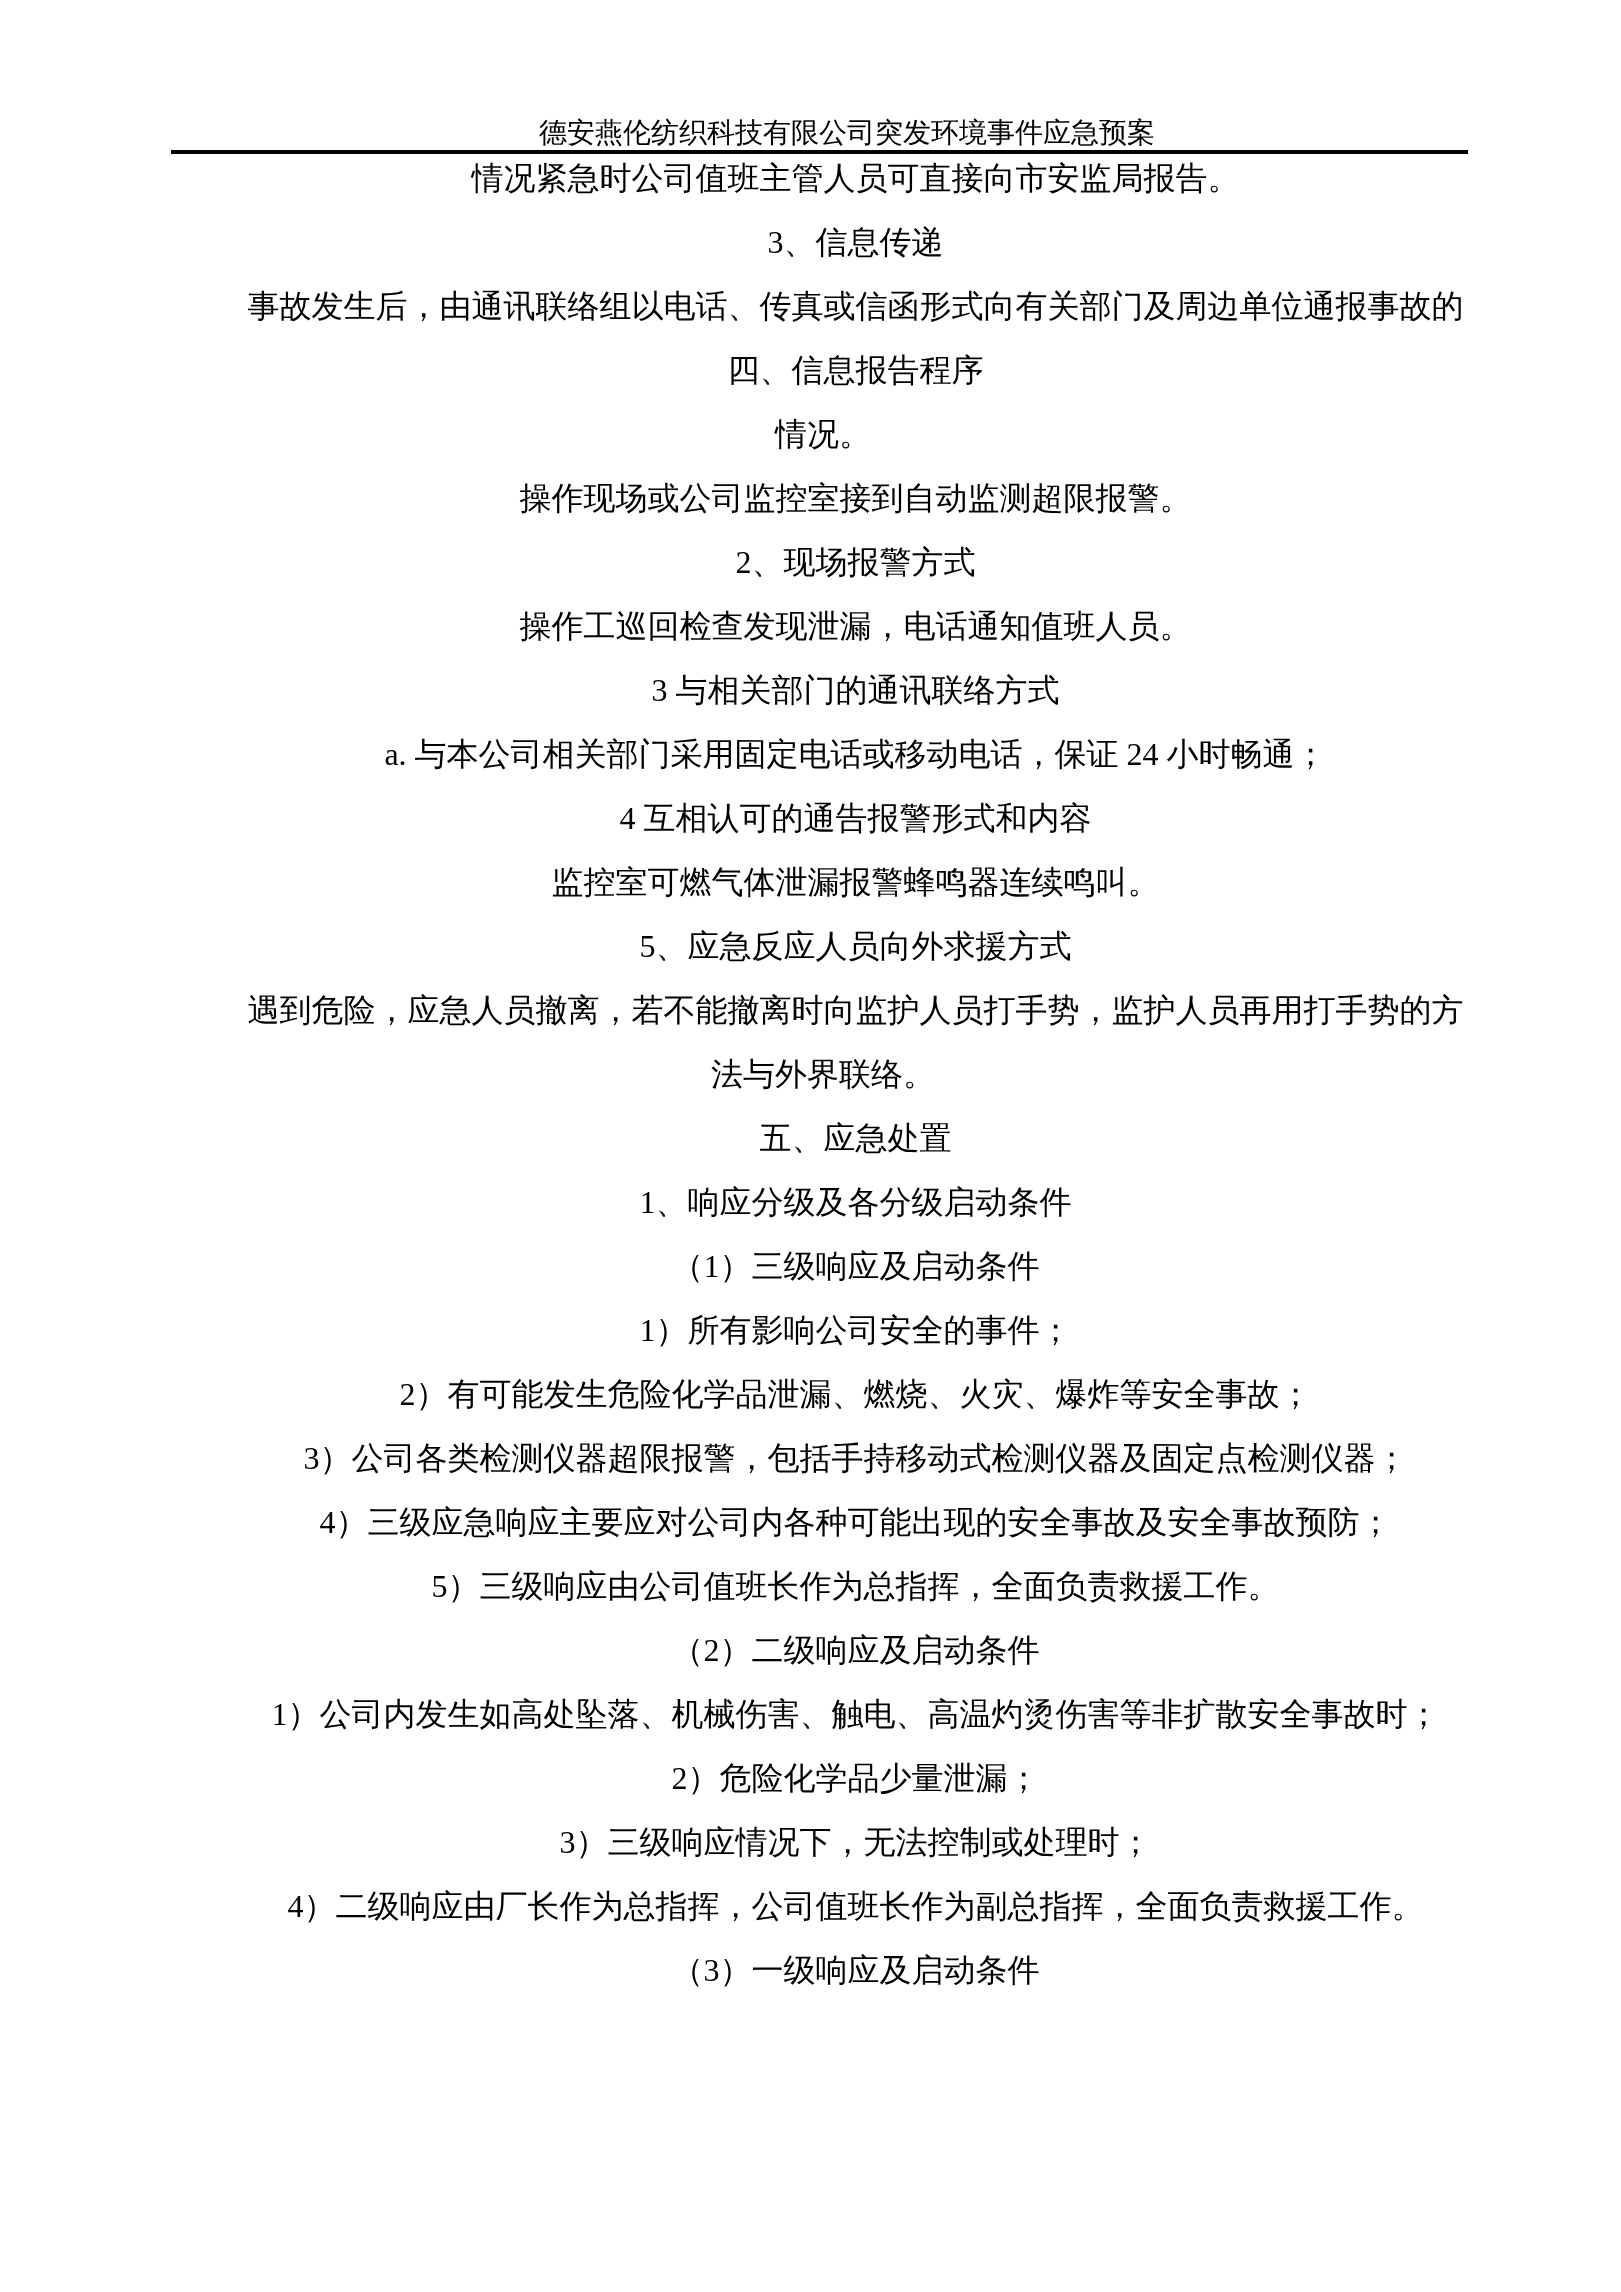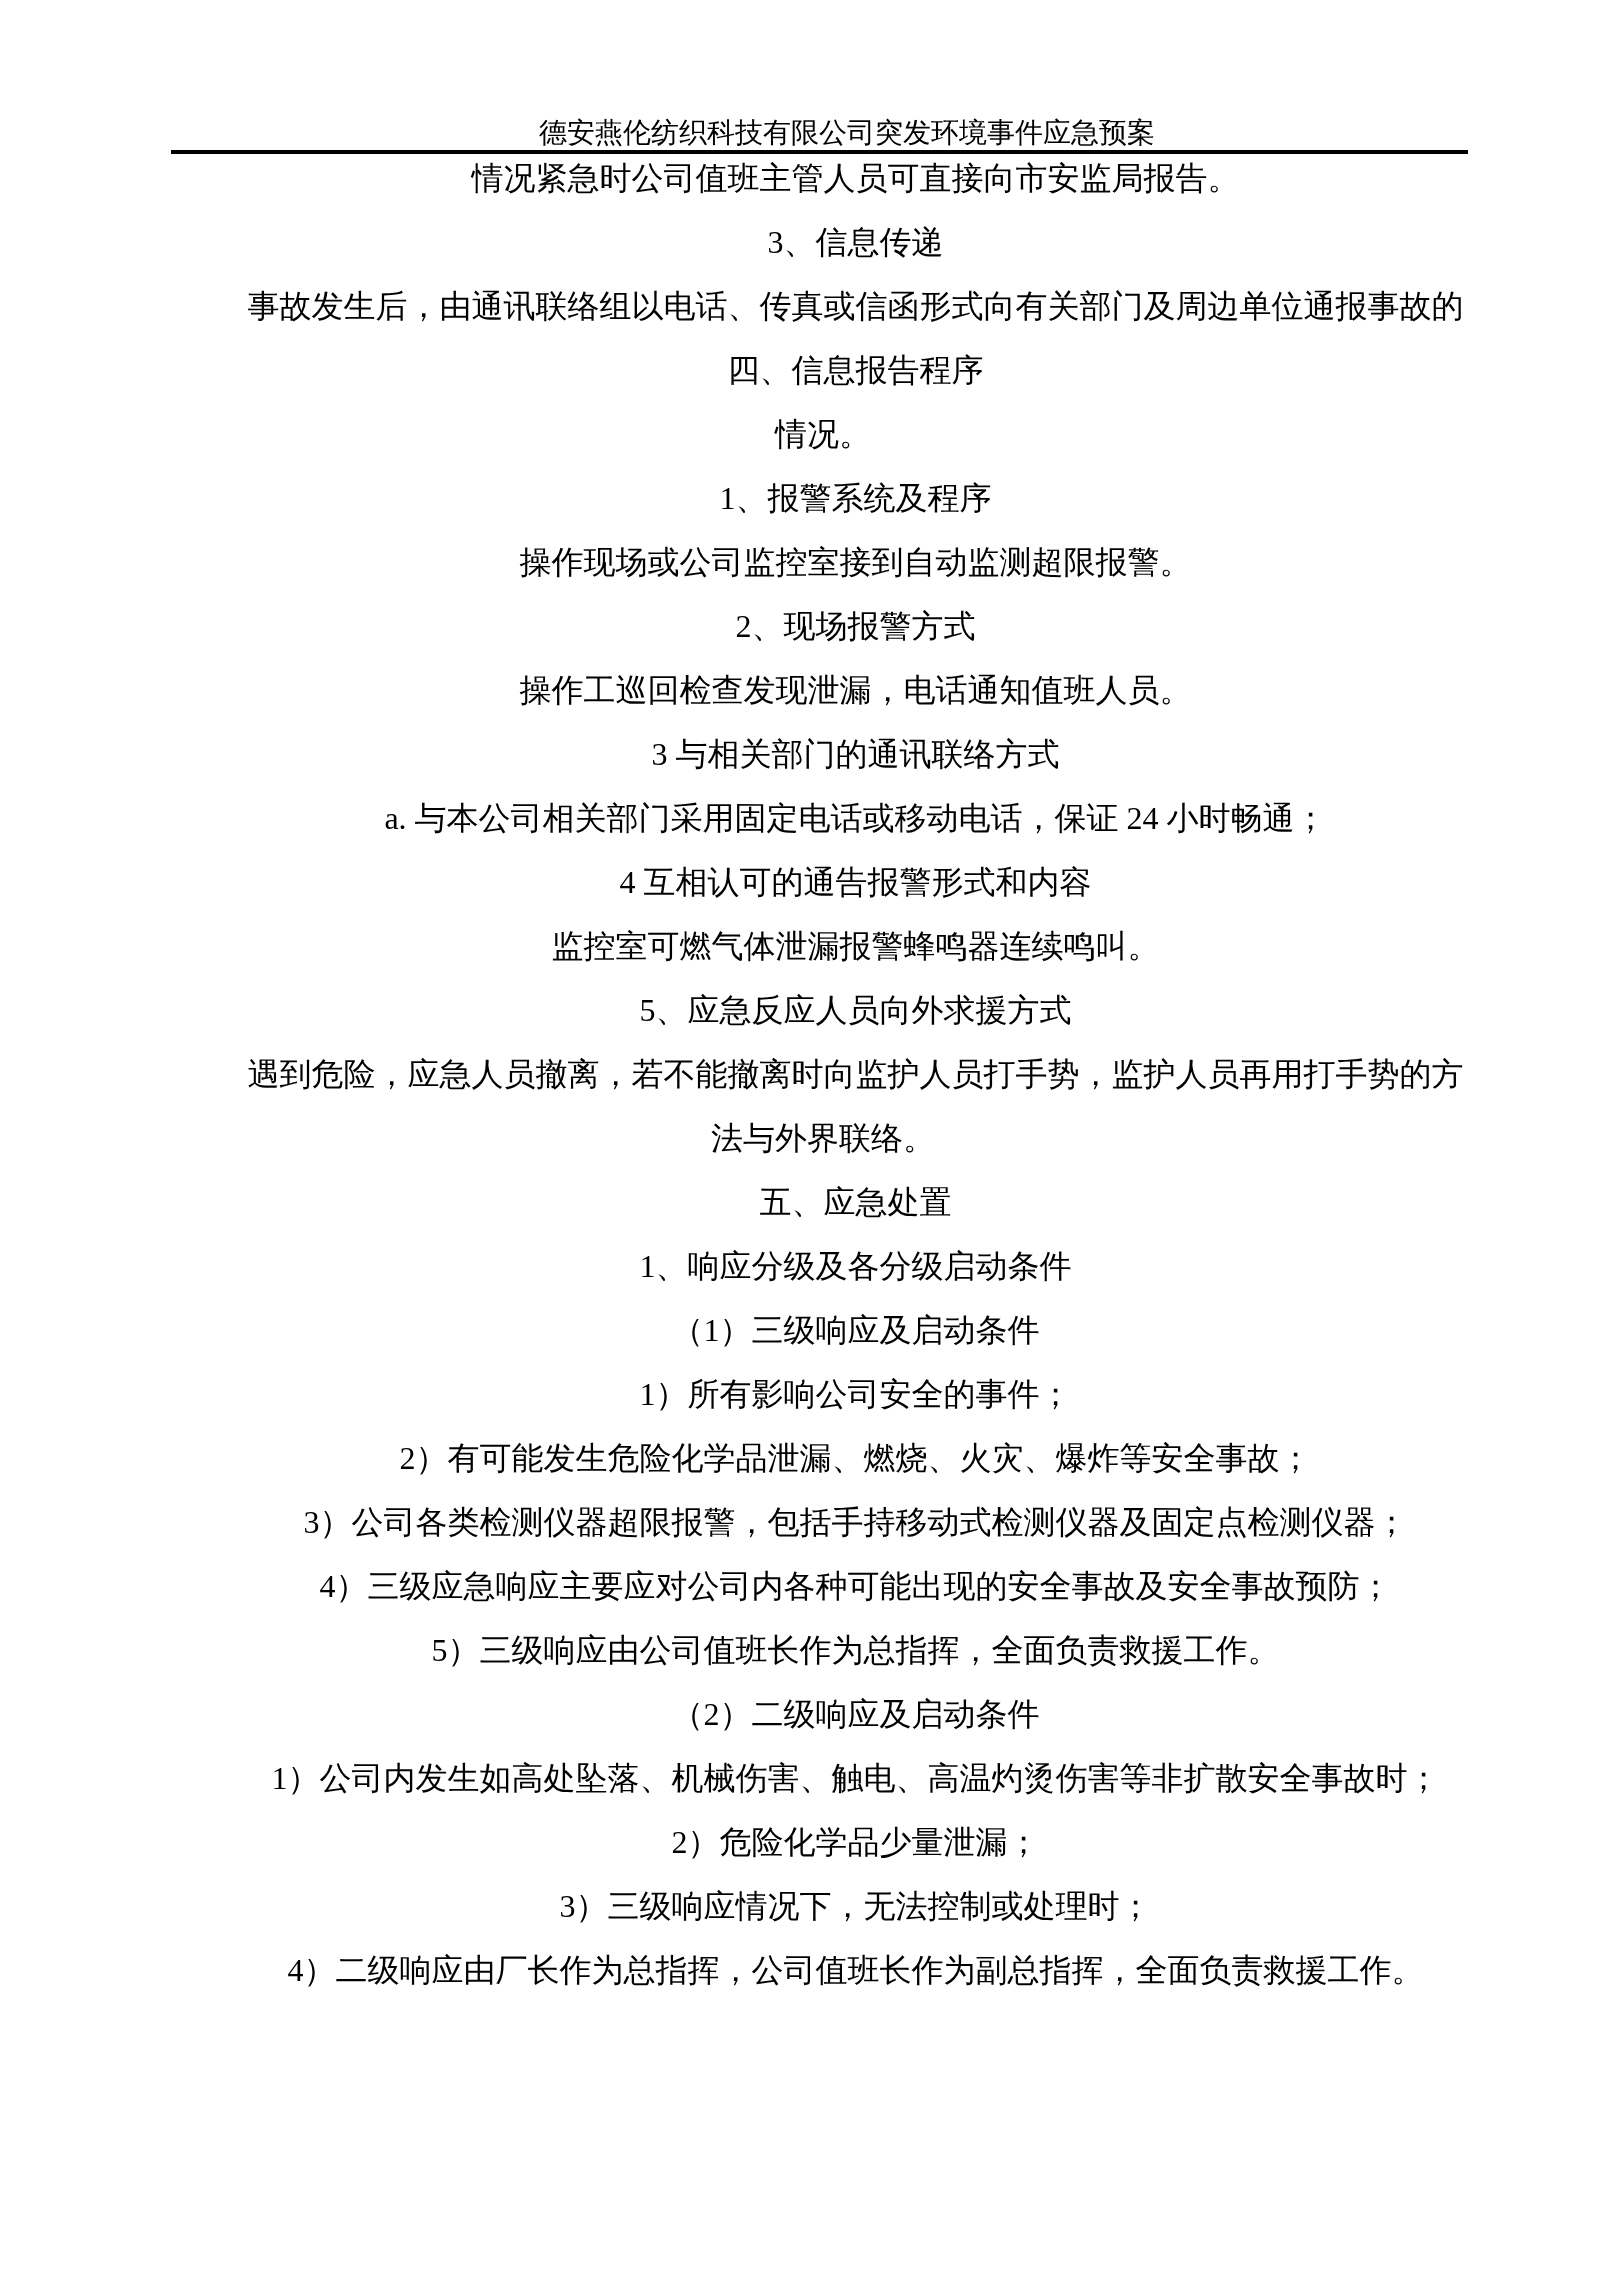--- a/index.html
+++ b/index.html
@@ -79,21 +79,20 @@
     <span class="header-inner">德安燕伦纺织科技有限公司突发环境事件应急预案</span>
   </div>
   <div class="header-rule"></div>
 
   <div class="body-lines">
       <div class="line">情况紧急时公司值班主管人员可直接向市安监局报告。</div>
       <div class="line">3、信息传递</div>
       <div class="line">事故发生后，由通讯联络组以电话、传真或信函形式向有关部门及周边单位通报事故的</div>
       <div class="line">四、信息报告程序</div>
       <div class="line flush">情况。</div>
-      <div class="line">1、报警系统及程序</div>
       <div class="line">操作现场或公司监控室接到自动监测超限报警。</div>
       <div class="line">2、现场报警方式</div>
       <div class="line">操作工巡回检查发现泄漏，电话通知值班人员。</div>
       <div class="line">3 与相关部门的通讯联络方式</div>
       <div class="line">a. 与本公司相关部门采用固定电话或移动电话，保证 24 小时畅通；</div>
       <div class="line">4 互相认可的通告报警形式和内容</div>
       <div class="line">监控室可燃气体泄漏报警蜂鸣器连续鸣叫。</div>
       <div class="line">5、应急反应人员向外求援方式</div>
       <div class="line">遇到危险，应急人员撤离，若不能撤离时向监护人员打手势，监护人员再用打手势的方</div>
       <div class="line flush">法与外界联络。</div>

